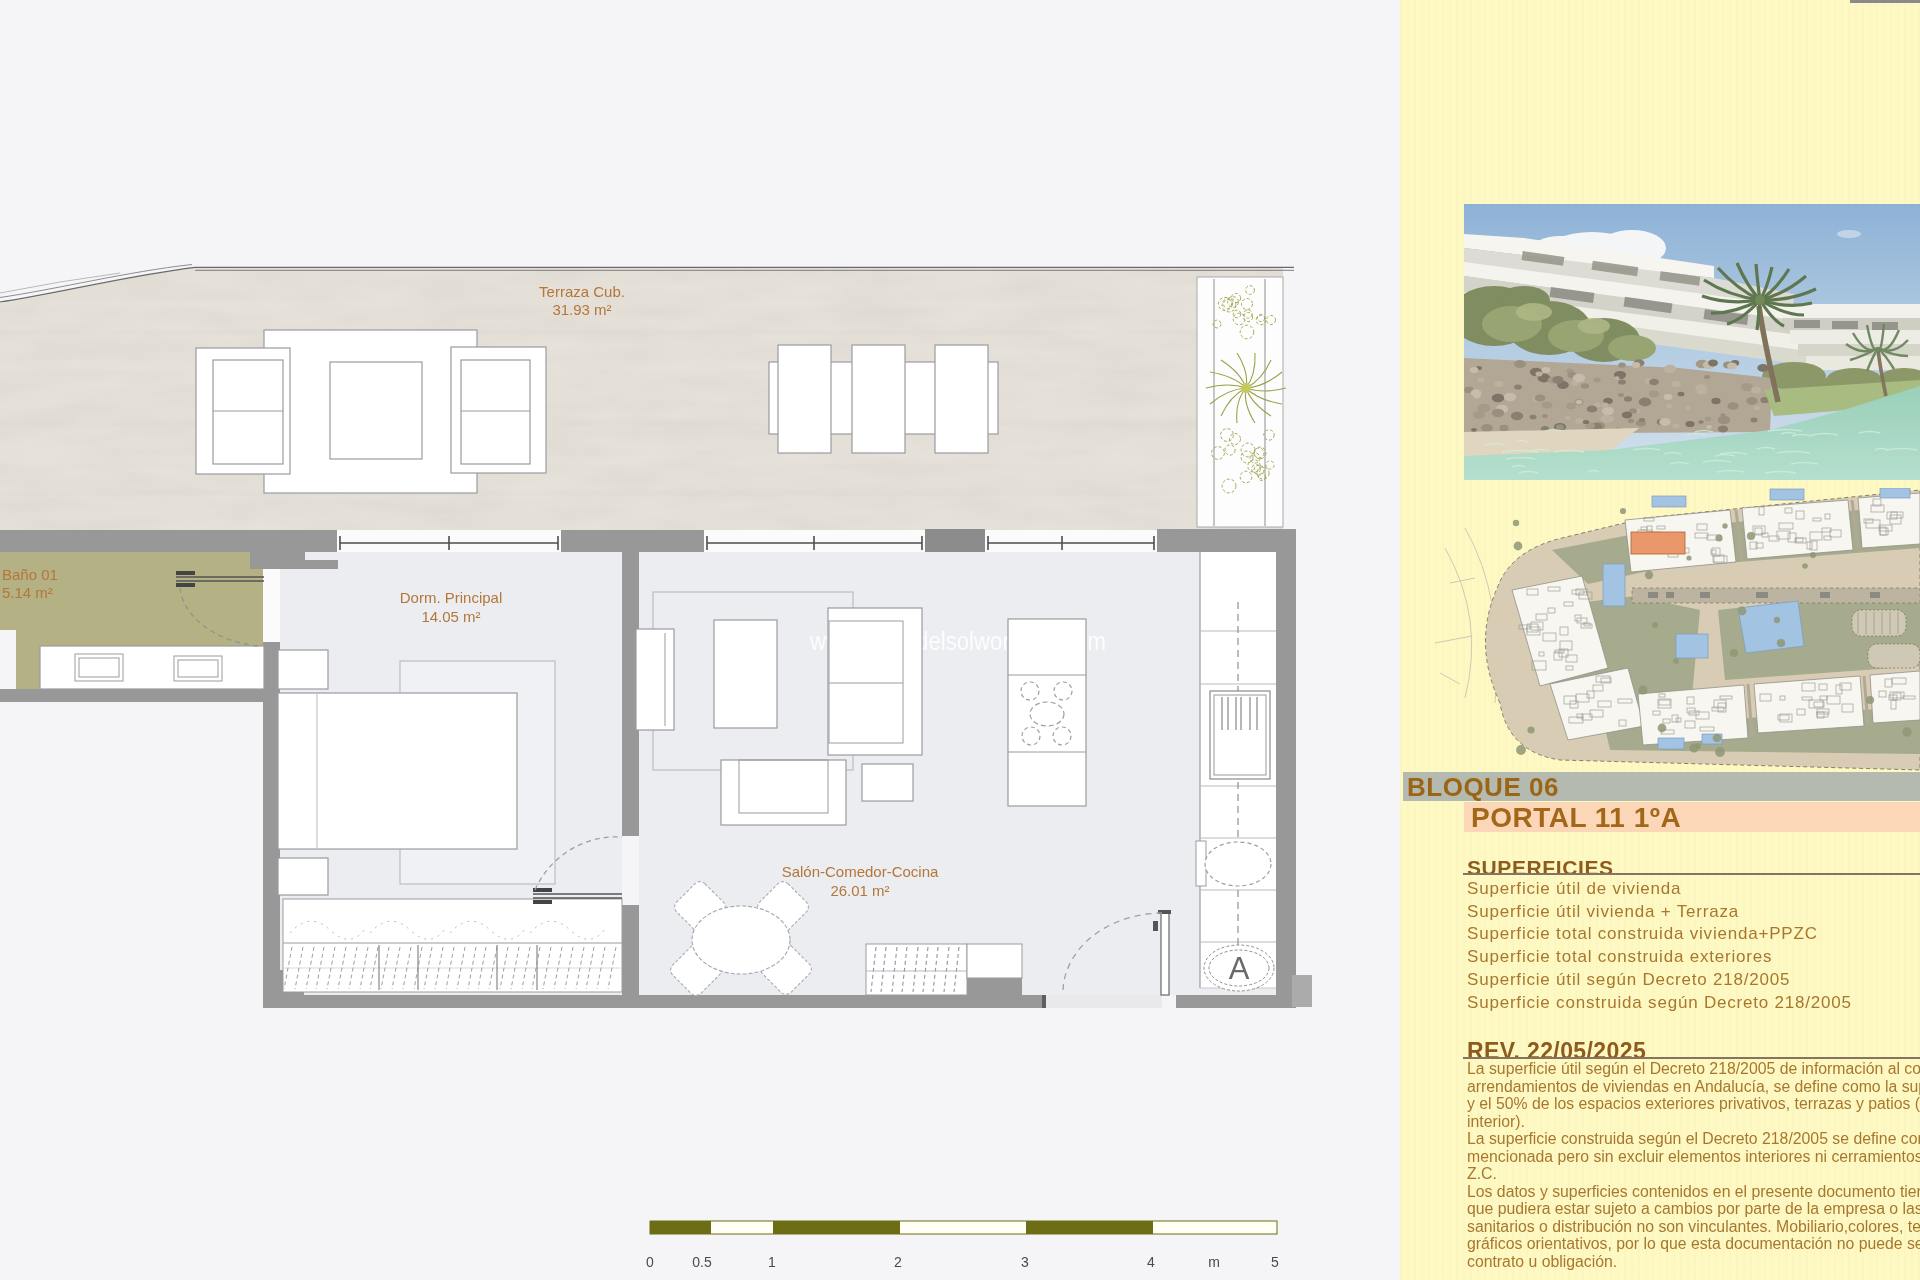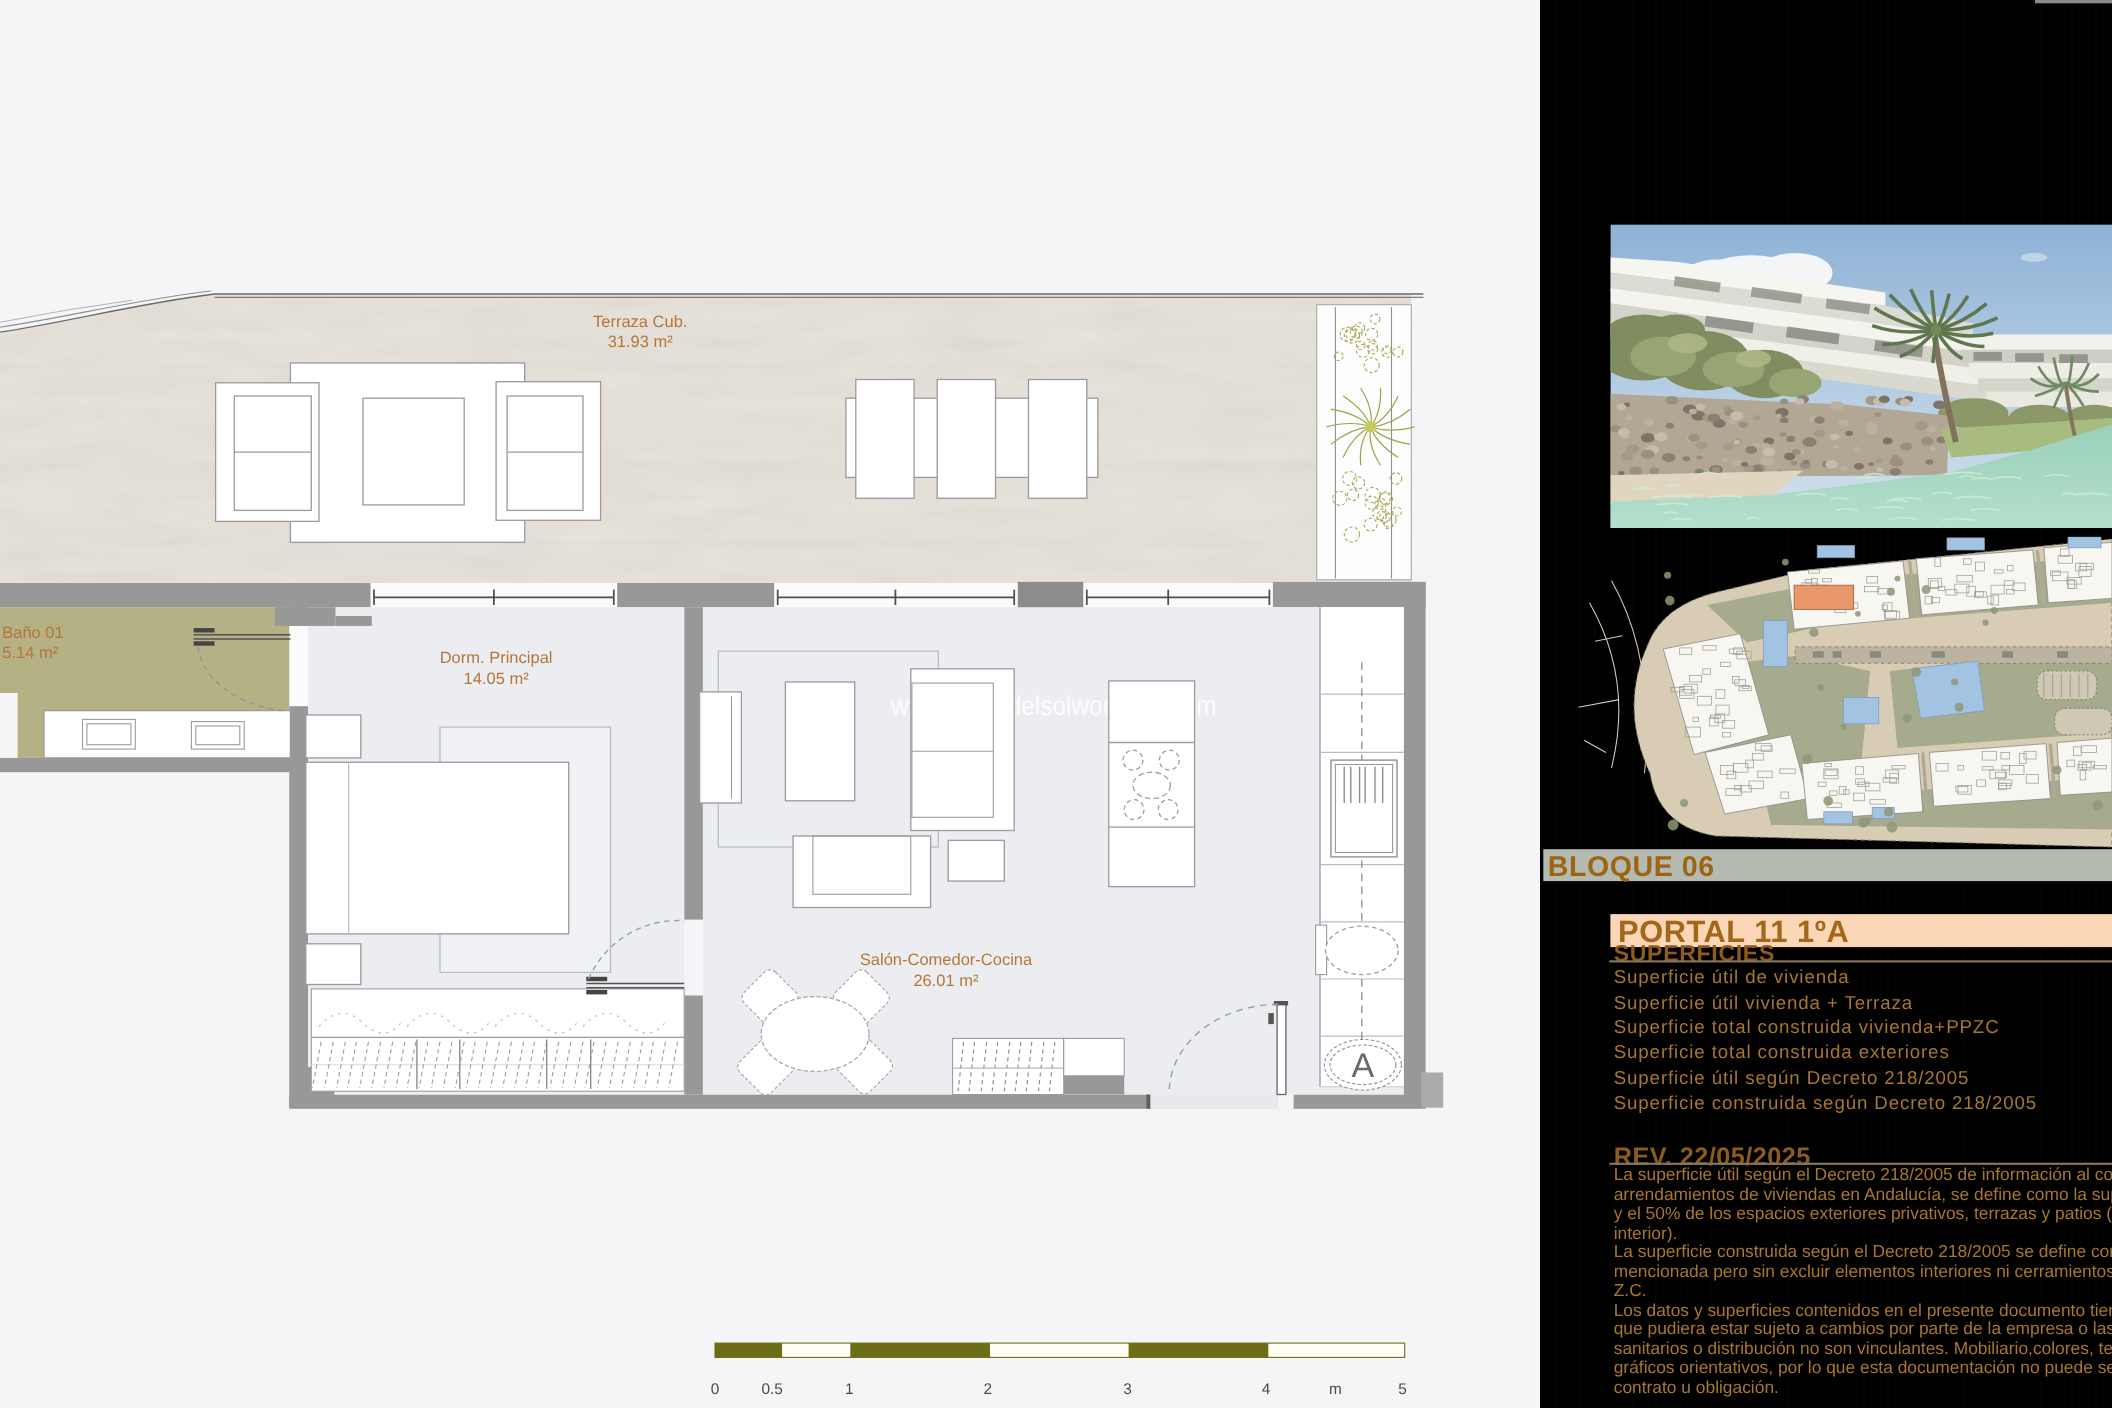--- a/index.html
+++ b/index.html
@@ -1,22 +1,22 @@
 <!DOCTYPE html>
 <html><head>
 <meta charset="utf-8">
 <style>
   html,body{margin:0;padding:0;width:1920px;height:1280px;overflow:hidden;
     font-family:"Liberation Sans",sans-serif;background:#f5f5f7;}
   #plan{position:absolute;left:0;top:0;}
-  #sidebar{position:absolute;left:1400px;top:0;width:520px;height:1280px;background:#000000;}
+  #sidebar{position:absolute;left:1400px;top:0;width:520px;height:1280px;background:#fef9c3;}
   #sidebar .tex{position:absolute;inset:0;background:repeating-linear-gradient(90deg,rgba(120,100,70,0.018) 0 2px,rgba(255,255,255,0) 2px 7px);}
   .bar1{position:absolute;left:3px;top:772px;width:517px;height:29px;background:#b4bab0;}
   .bar1 span{display:block;padding-left:4px;font-size:26px;font-weight:bold;color:#9c6514;line-height:30px;letter-spacing:0.5px;}
-  .bar2{position:absolute;left:64px;top:802px;width:456px;height:30px;background:#fbd7b8;margin-top:29px;}
+  .bar2{position:absolute;left:64px;top:802px;width:456px;height:30px;background:#fbd7b8;}
   .bar2 span{display:block;padding-left:7px;font-size:28px;font-weight:bold;color:#a3671a;line-height:31px;letter-spacing:0.5px;}
   .suph{position:absolute;left:67px;top:856px;font-size:21px;font-weight:bold;color:#8d5b1d;letter-spacing:0.6px;}
   .supu{position:absolute;left:63px;top:873px;width:457px;border-top:2px solid #86755c;}
   .suplist{position:absolute;left:67px;top:878px;font-size:17px;color:#a8772e;line-height:22.7px;white-space:nowrap;letter-spacing:0.8px;}
   .revh{position:absolute;left:67px;top:1038px;font-size:23px;font-weight:bold;color:#8d5b1d;letter-spacing:0.4px;}
   .revu{position:absolute;left:63px;top:1057px;width:457px;border-top:2px solid #86755c;}
   .para{position:absolute;left:67px;top:1060px;font-size:15.8px;color:#a8772e;line-height:17.55px;white-space:nowrap;}
 </style>
 </head>
 <body>

